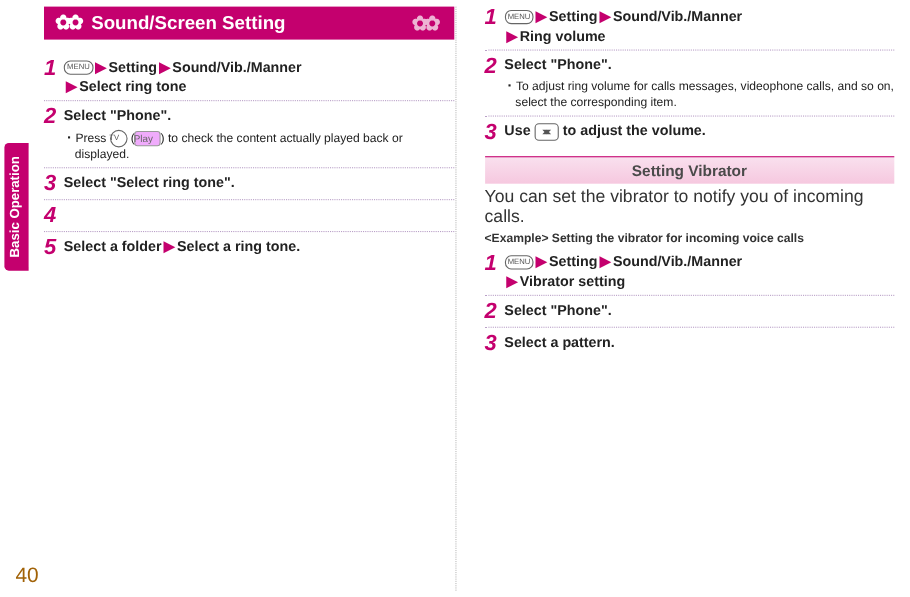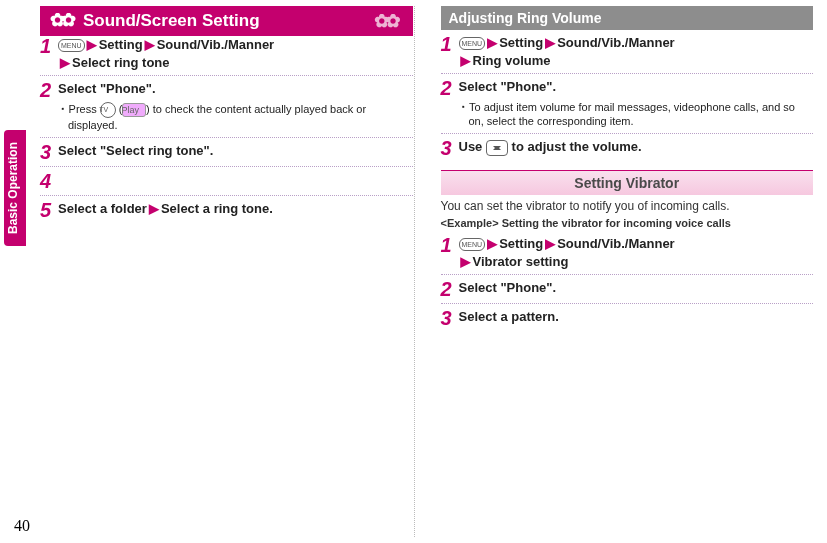--- a/index.html
+++ b/index.html
@@ -35,21 +35,21 @@
   
   .ribbon {
     background: #c4006e;
     color: #fff;
     font-weight: bold;
     font-size: 17px;
     padding: 5px 10px;
     display: flex;
     align-items: center;
     justify-content: space-between;
-    margin-bottom: 0;
+    margin-bottom: 16px;
   }
   .ribbon .puzzle {
     display: inline-block;
     margin-right: 6px;
     font-size: 18px;
     line-height: 1;
     letter-spacing: -4px;
   }
   
   .bar-grey  { background:#8d8d8d; color:#fff; font-weight:bold; font-size:14px; padding:4px 8px; margin:2px 0 4px; }
@@ -144,44 +144,43 @@
     border:1px solid #999;
     border-radius:3px;
     font-size:9px;
     padding:0 6px;
     background:#f0abfc;
     color:#666;
     vertical-align:middle;
     font-weight:normal;
   }
 
-  .body-line { font-size:12px; font-weight:normal; color:#333; margin:2px 0 4px; }
+  .body-line { font-size:16px; font-weight:normal; color:#333; margin:2px 0 4px; }
 
   
   .sidetab {
     position:absolute;
     left:4px; top:130px;
     width:22px;
     padding:12px 2px;
     background:#c4006e;
     color:#fff;
     writing-mode: vertical-rl;
     transform: rotate(180deg);
     text-align:center;
     font-weight:bold;
     font-size:12px;
     border-radius:0 4px 4px 0;
   }
 
   .pagenum {
     position:absolute;
     left:14px; bottom:8px;
-    font-size:16px;
-    color:#000000;
-    font-family:Liberation Serif, serif;
+    font-size:19px;
+    color:#a16207;
   }
 </style>
 </head>
 <body>
 
 <div class="sidetab">Basic Operation</div>
 <div class="pagenum">40</div>
 
 <div class="page">
   <div class="col col-left">
@@ -228,35 +227,34 @@
       <div class="num">5</div>
       <div class="body">
         <span>Select a folder</span><span class="arrow">▶</span><span>Select a ring tone.</span>
       </div>
     </div>
   </div>
 
   <div class="divider"></div>
 
   <div class="col">
-    <div class="bar-grey" style="margin-top:0">Adjusting Ring Volume</div>
 
     <div class="step">
       <div class="num">1</div>
       <div class="body">
         <span class="menu-icon">MENU</span><span class="arrow">▶</span><span>Setting</span><span class="arrow">▶</span><span>Sound/Vib./Manner</span><br>
         <span class="arrow">▶</span><span>Ring volume</span>
       </div>
     </div>
     <div class="step">
       <div class="num">2</div>
       <div class="body">
         <span>Select "Phone".</span>
         <ul class="notes">
-            <li>To adjust item volume for mail messages, videophone calls, and so on, select the corresponding item.</li>
+            <li>To adjust ring volume for calls messages, videophone calls, and so on, select the corresponding item.</li>
           </ul>
       </div>
     </div>
     <div class="step" style="border-bottom:none">
       <div class="num">3</div>
       <div class="body">
         <span>Use</span>
         <span class="ok-icon"></span>
         <span>to adjust the volume.</span>
       </div>

